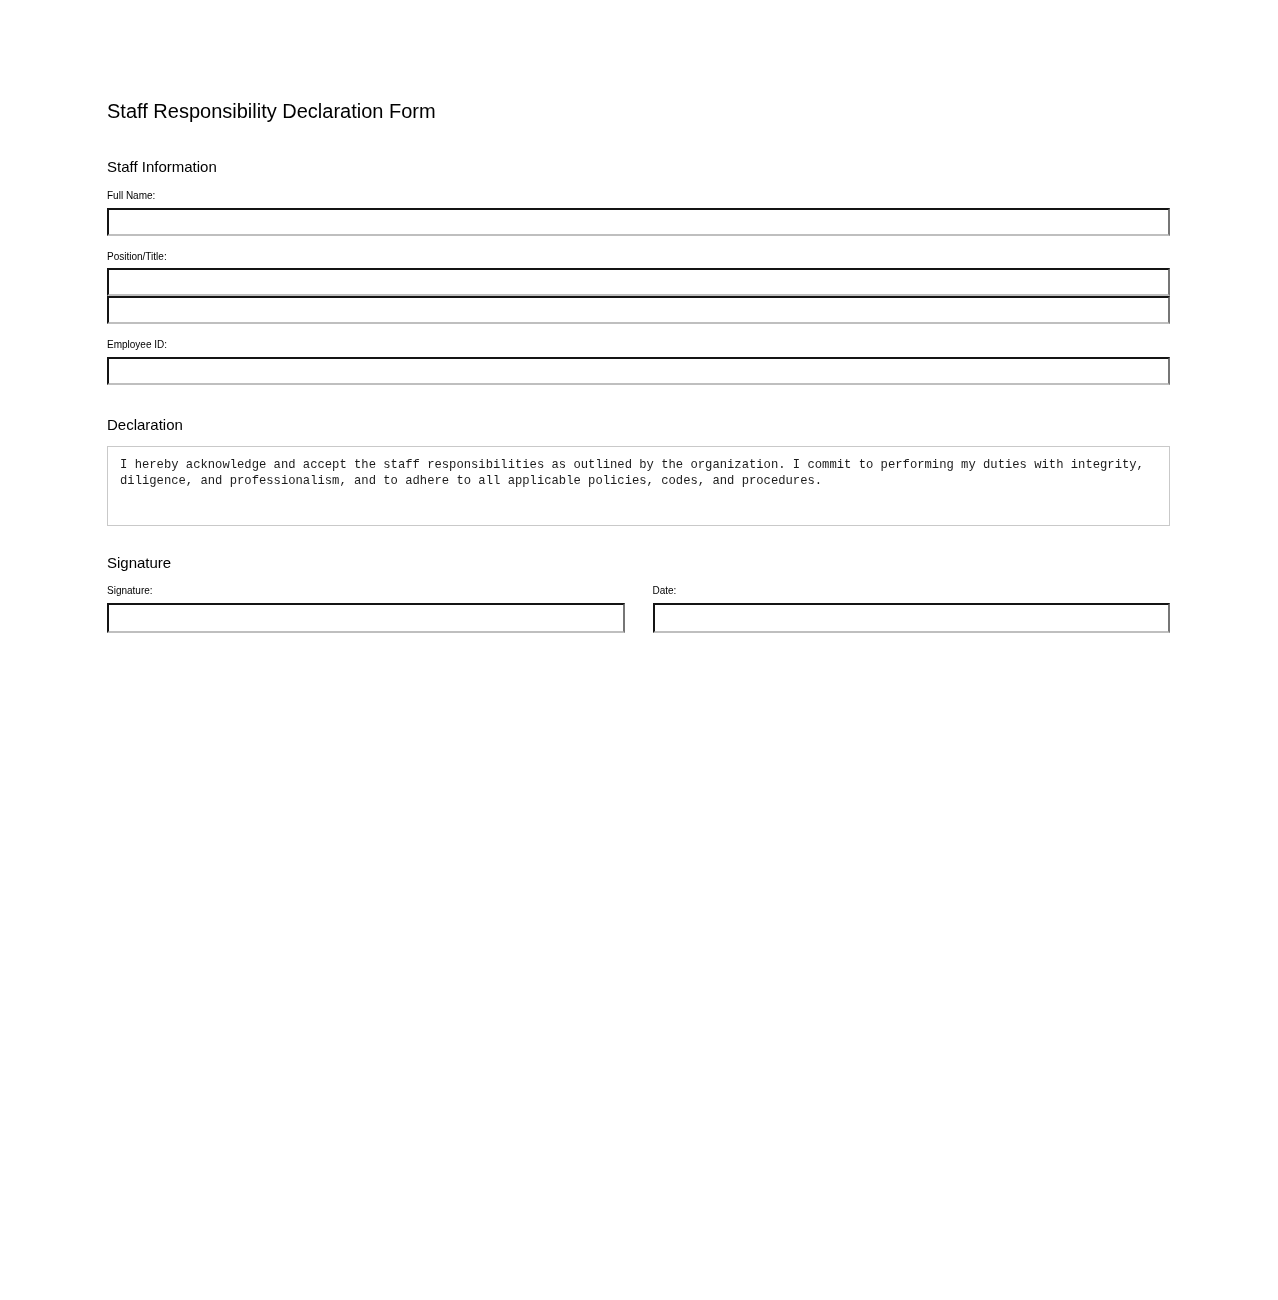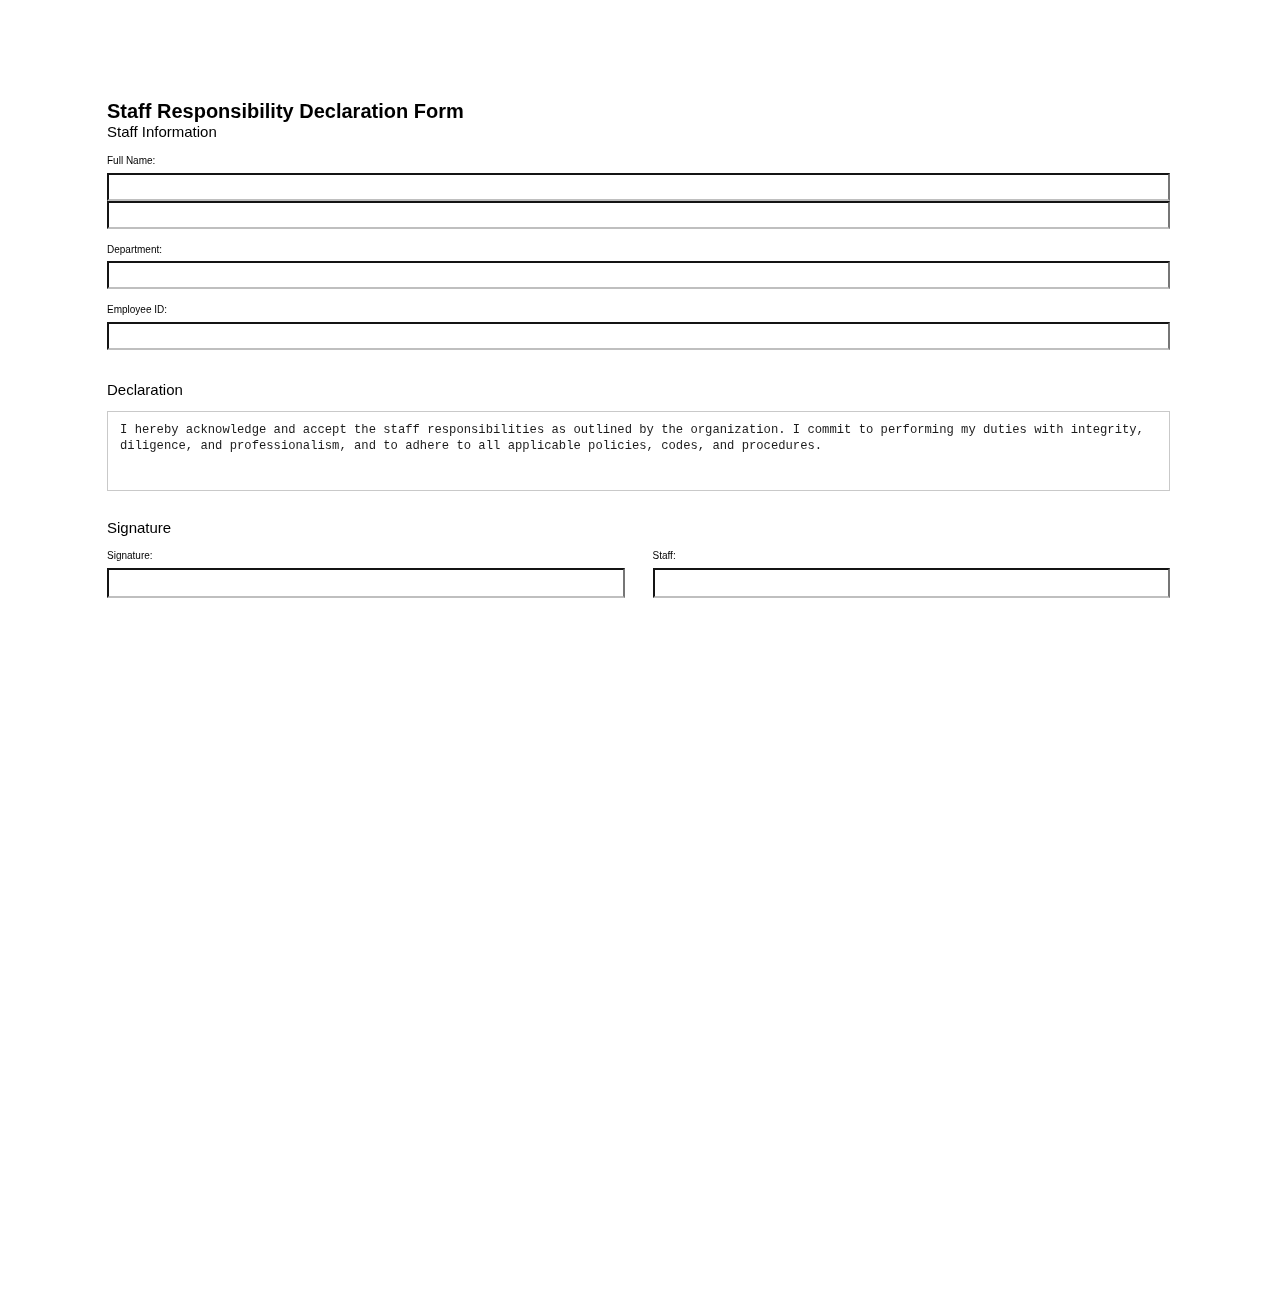--- a/index.html
+++ b/index.html
@@ -15,30 +15,30 @@
     overflow: hidden;
   }
   .page {
     margin-left: 107px;
     width: 1063px;
   }
   .form-title {
     margin: 0;
     padding-top: 100px;
     font-size: 20px;
-    font-weight: bold;
+    font-weight: normal;
     line-height: 1.15;
   }
   .section-heading {
     font-size: 15px;
     font-weight: normal;
     line-height: 1.15;
     margin: 0;
   }
-  .heading-staff { }
+  .heading-staff { margin-top: 35px; }
   .heading-declaration { margin-top: 31px; }
   .heading-signature { margin-top: 28px; }
   .field-label {
     display: block;
     font-size: 10px;
     line-height: 1.15;
     margin: 15px 0 6px 0;
   }
   .text-input {
     display: block;
@@ -88,38 +88,38 @@
 
 <div class="page">
 
   <h1 class="form-title">Staff Responsibility Declaration Form</h1>
 
   <div class="section-heading heading-staff">Staff Information</div>
 
   <label class="field-label">Full Name:</label>
   <input type="text" class="text-input" style="">
 
+  <label class="field-label">Position/Title:</label>
   <input type="text" class="text-input" style="">
 
-  <label class="field-label">Department:</label>
   <input type="text" class="text-input" style="">
 
   <label class="field-label">Employee ID:</label>
   <input type="text" class="text-input" style="">
 
   <div class="section-heading heading-declaration">Declaration</div>
 
   <textarea class="declaration-textarea" style="">I hereby acknowledge and accept the staff responsibilities as outlined by the organization. I commit to performing my duties with integrity, diligence, and professionalism, and to adhere to all applicable policies, codes, and procedures.</textarea>
 
   <div class="section-heading heading-signature">Signature</div>
 
   <div class="sig-row">
     <div class="sig-col">
       <label class="field-label">Signature:</label>
       <input type="text" class="text-input sig-input" style="">
     </div>
     <div class="sig-col">
-      <label class="field-label">Staff:</label>
+      <label class="field-label">Date:</label>
       <input type="text" class="text-input sig-input" style="">
     </div>
   </div>
 
 </div>
 
 </body></html>

